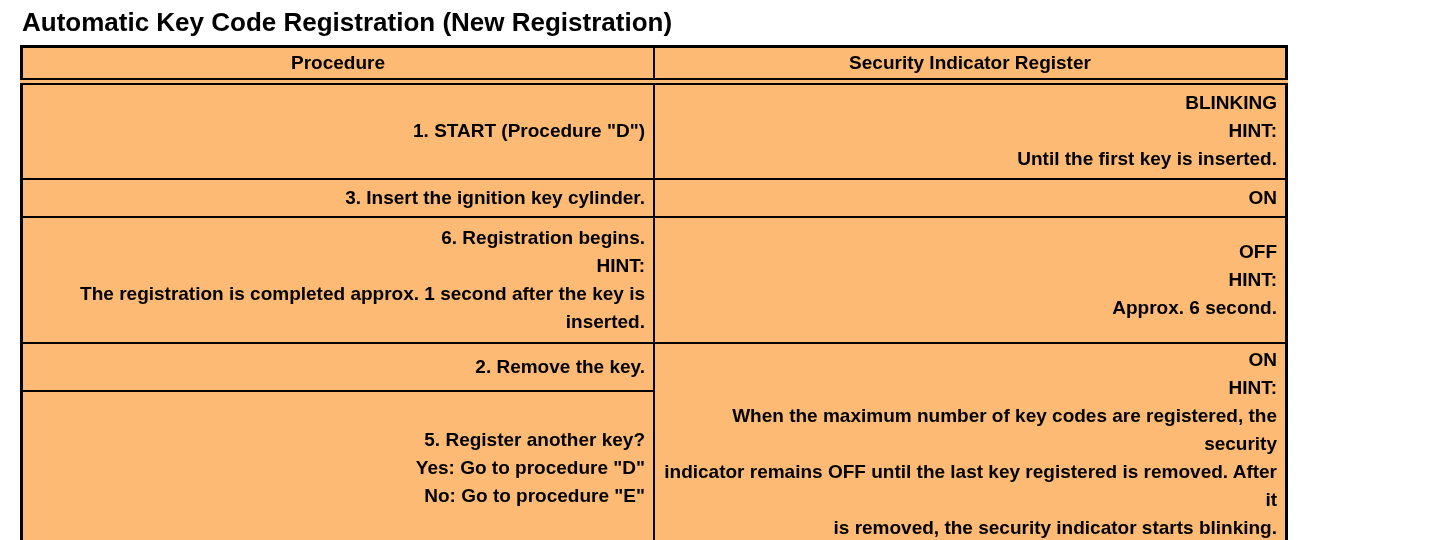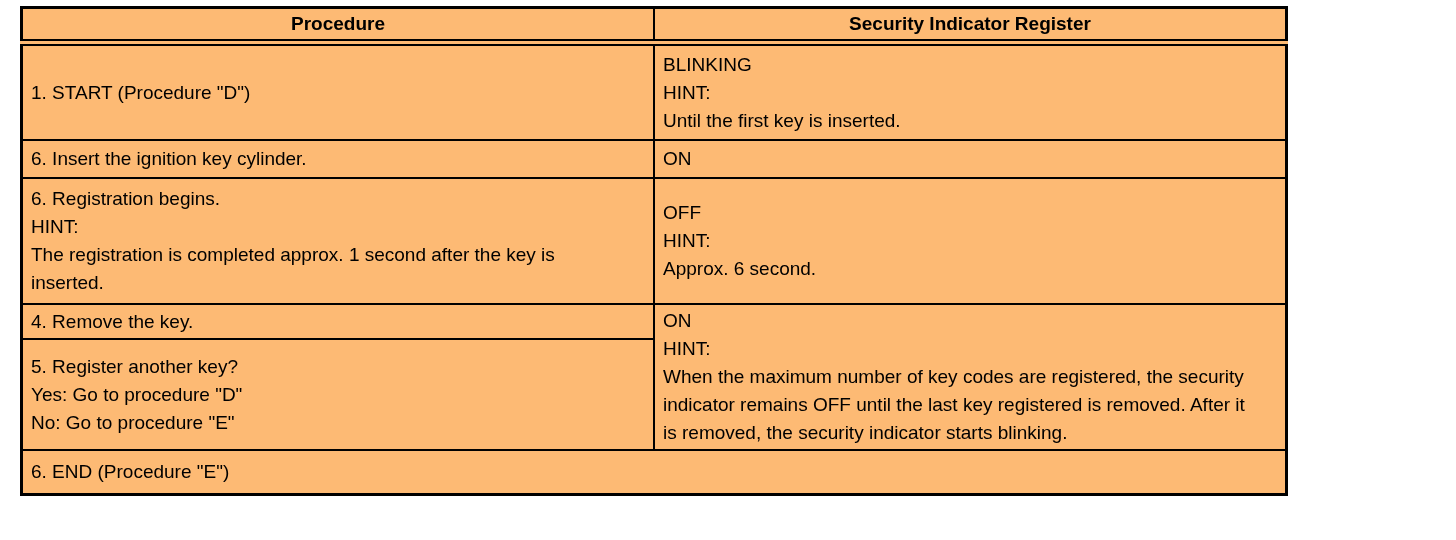--- a/index.html
+++ b/index.html
@@ -41,67 +41,69 @@
     font-weight: bold;
     text-align: center;
     height: 26px;
     border-bottom: 7px double #000000;
     white-space: nowrap;
     overflow: hidden;
   }
   .keytable td {
     line-height: 28px;
     white-space: pre-line;
-    text-align: left;
+    text-align: right;
+    font-weight: bold;
   }
   tr.r1 td { height: 89px; }
   tr.r2 td { height: 32px; }
   tr.r3 td { height: 120px; }
   tr.r4 td { height: 29px; }
   tr.r5 td { height: 104px; margin-top: 9px; }
   tr.r6 td { height: 38px; }
 </style>
 </head>
 <body>
 
 <div class="page">
+  <h1 class="title">Automatic Key Code Registration (New Registration)</h1>
 
   <table class="keytable">
     <colgroup>
       <col>
       <col>
     </colgroup>
     <thead>
       <tr>
         <th>Procedure</th>
         <th>Security Indicator Register</th>
       </tr>
     </thead>
     <tbody>
       <tr class="r1">
         <td>1. START (Procedure "D")</td>
         <td>BLINKING
 HINT:
 Until the first key is inserted.</td>
       </tr>
       <tr class="r2">
-        <td>6. Insert the ignition key cylinder.</td>
+        <td>3. Insert the ignition key cylinder.</td>
         <td>ON</td>
       </tr>
       <tr class="r3">
         <td>6. Registration begins.
 HINT:
 The registration is completed approx. 1 second after the key is
 inserted.</td>
         <td>OFF
 HINT:
 Approx. 6 second.</td>
       </tr>
       <tr class="r4">
-        <td>4. Remove the key.</td>
+        <td>2. Remove the key.</td>
         <td rowspan="2">ON
 HINT:
 When the maximum number of key codes are registered, the security
 indicator remains OFF until the last key registered is removed. After it
 is removed, the security indicator starts blinking.</td>
       </tr>
       <tr class="r5">
         <td>5. Register another key?
 Yes: Go to procedure "D"
 No: Go to procedure "E"</td>

